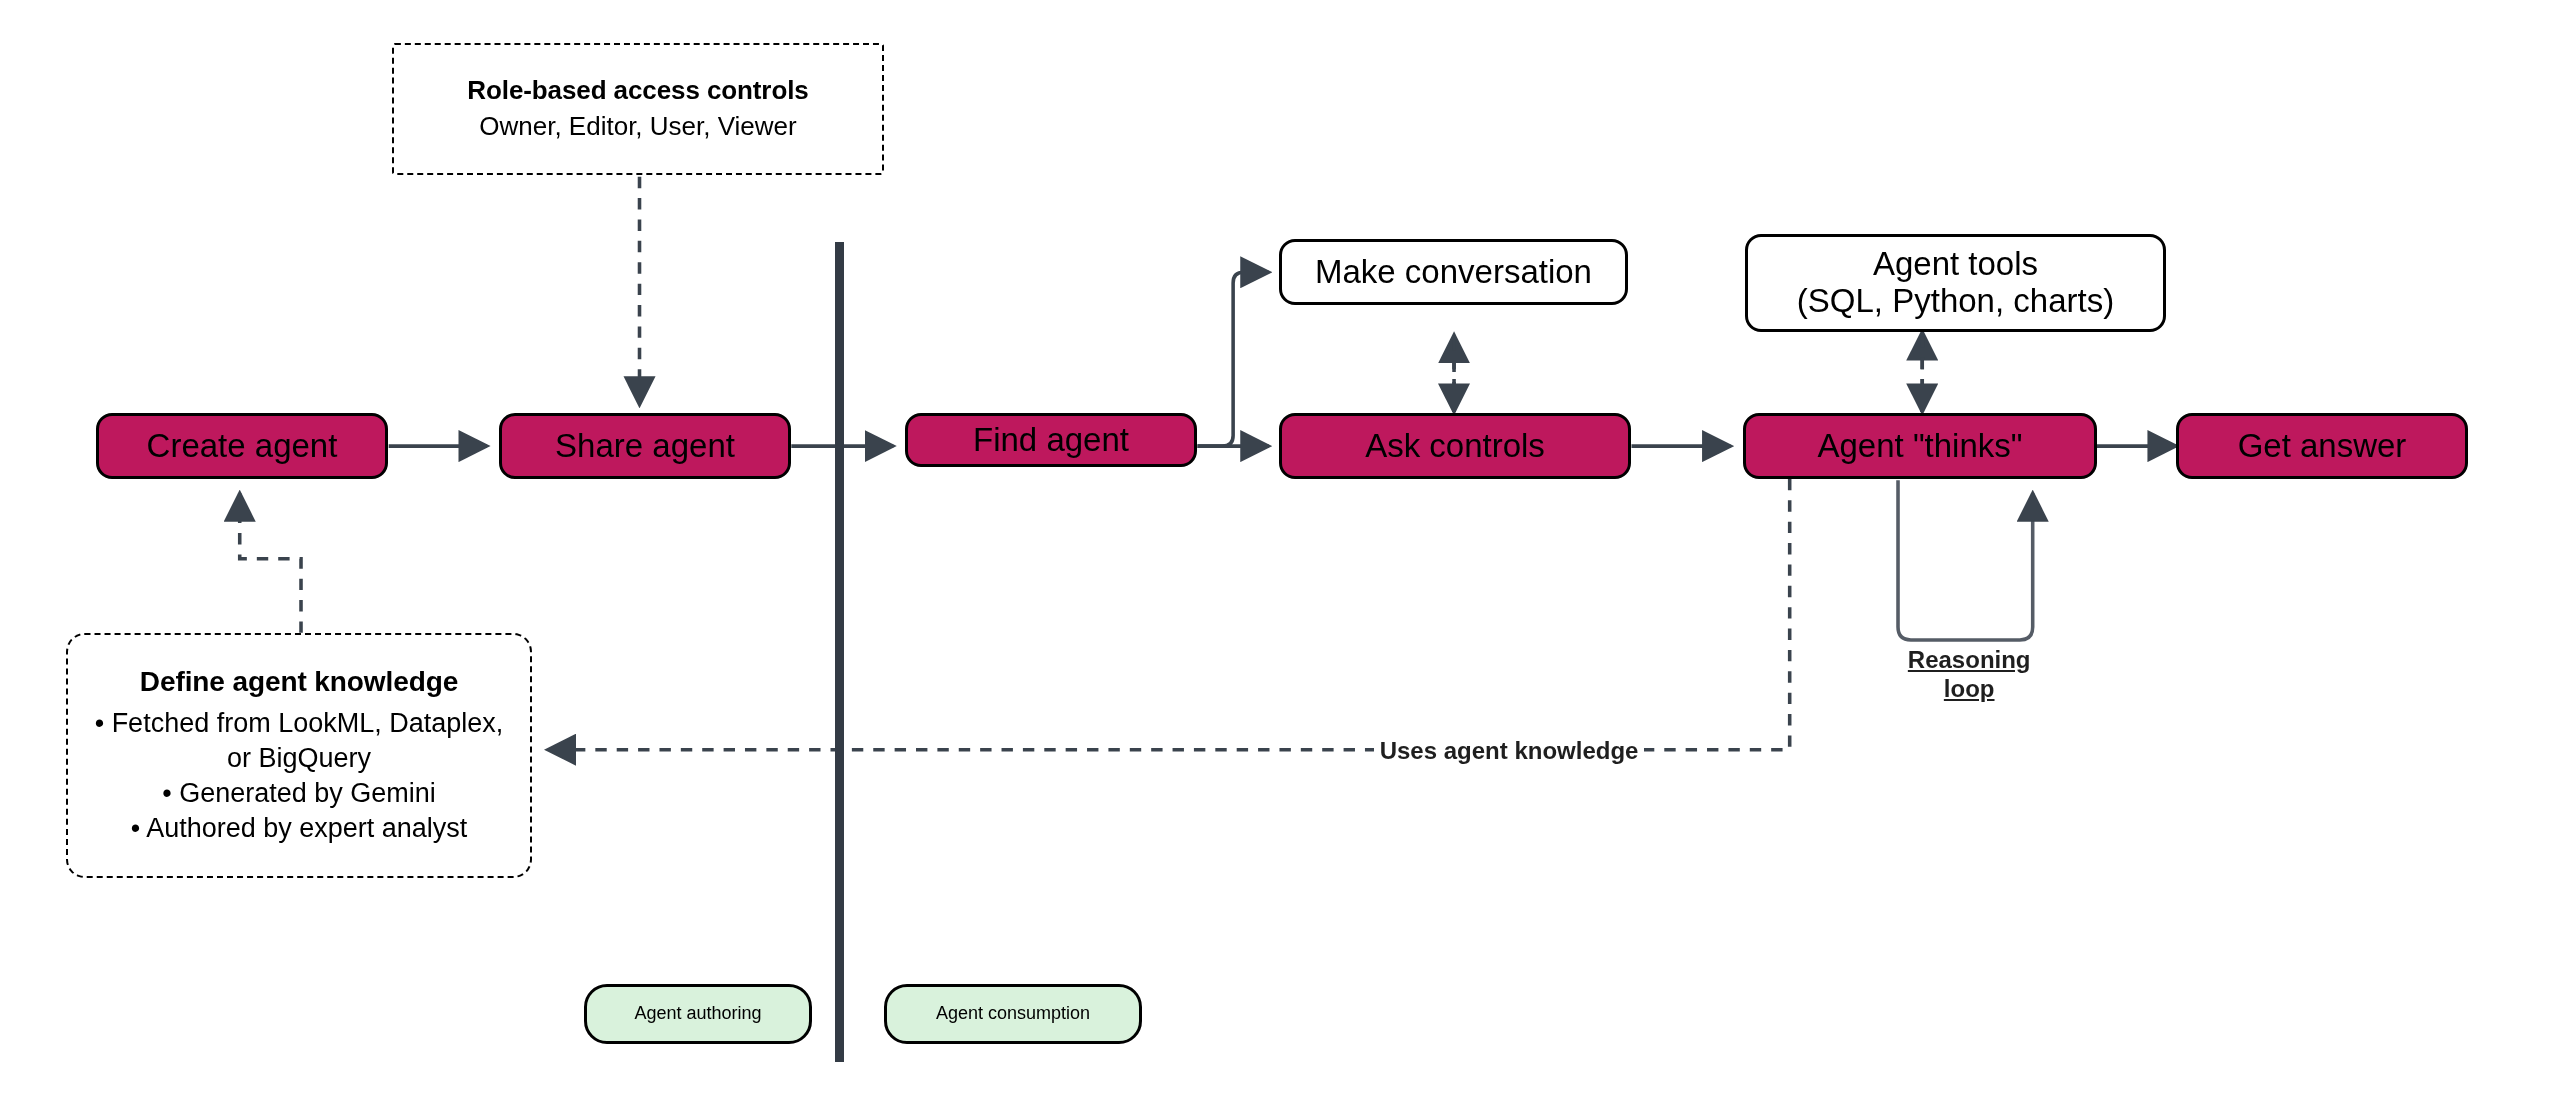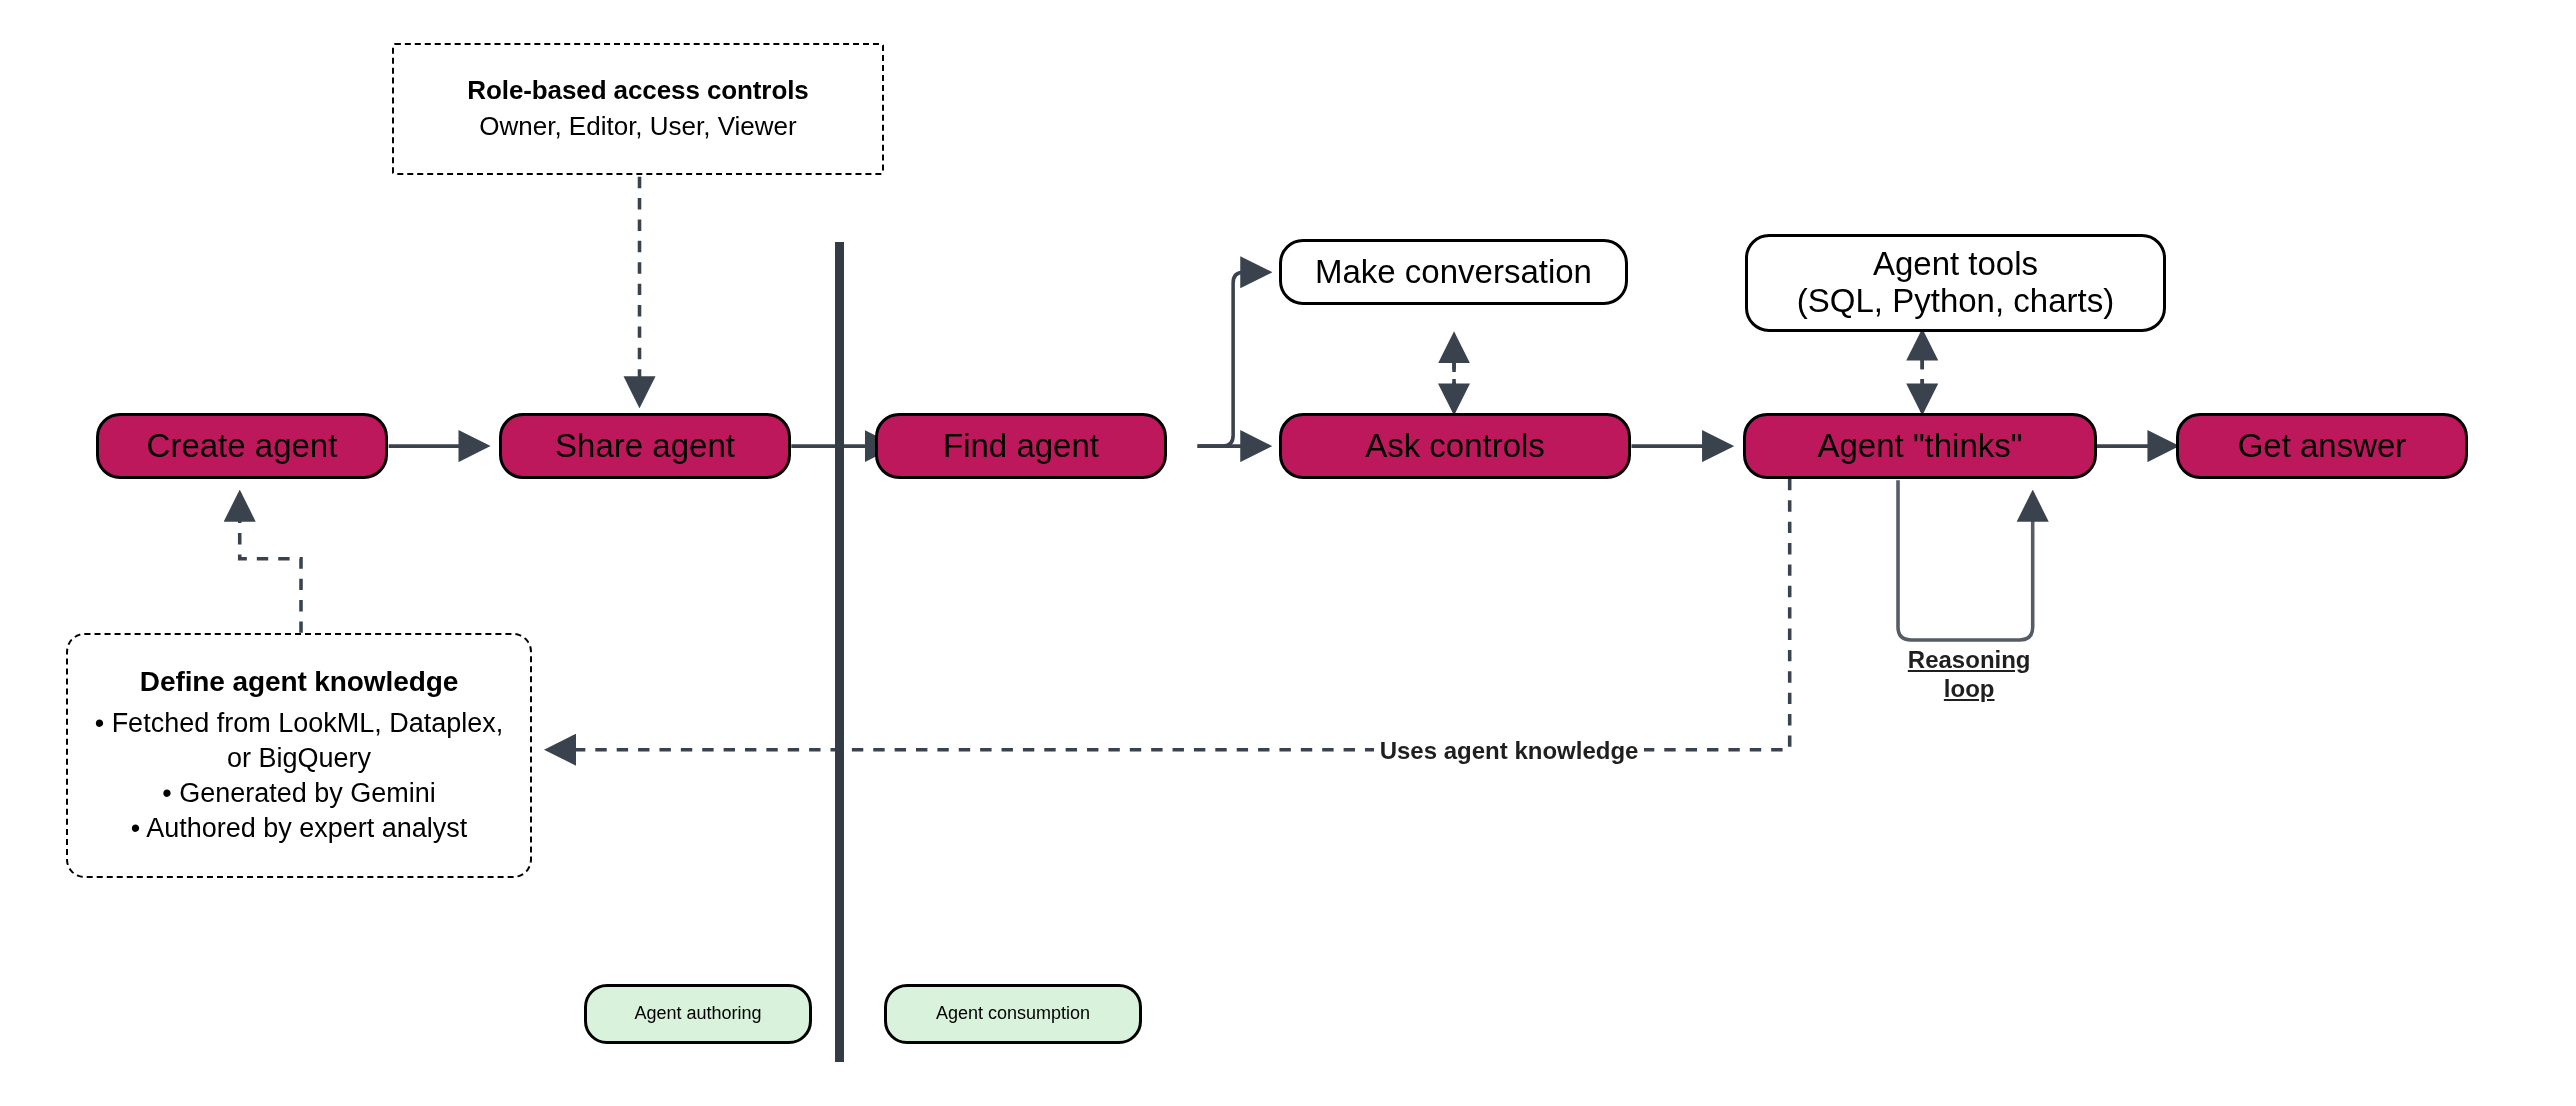--- a/index.html
+++ b/index.html
@@ -25,21 +25,21 @@
     pointer-events: none;
   }
   .node {
     position: absolute;
     box-sizing: border-box;
     display: flex;
     align-items: center;
     justify-content: center;
     text-align: center;
     border: 3.6px solid #000000;
-    border-radius: 24px;
+    border-radius: 16px;
     color: #000000;
     line-height: 1.22;
     z-index: 3;
   }
   .node.process {
     background: #be185d;
     font-size: 33px;
   }
   .node.plain {
     background: #ffffff;
@@ -176,21 +176,21 @@
   </div>
 
   <div class="node process" style="left:96px; top:413px; width:292px; height:66px;">
     <span>Create agent</span>
   </div>
 
   <div class="node process" style="left:499px; top:413px; width:292px; height:66px;">
     <span>Share agent</span>
   </div>
 
-  <div class="node process" style="left:875px; top:413px; width:292px; height:66px;">
+  <div class="node process" style="left:905px; top:413px; width:292px; height:54px;">
     <span>Find agent</span>
   </div>
 
   <div class="node plain" style="left:1279px; top:239px; width:349px; height:66px;">
     <span>Make conversation</span>
   </div>
 
   <div class="node process" style="left:1279px; top:413px; width:352px; height:66px;">
     <span>Ask controls</span>
   </div>

